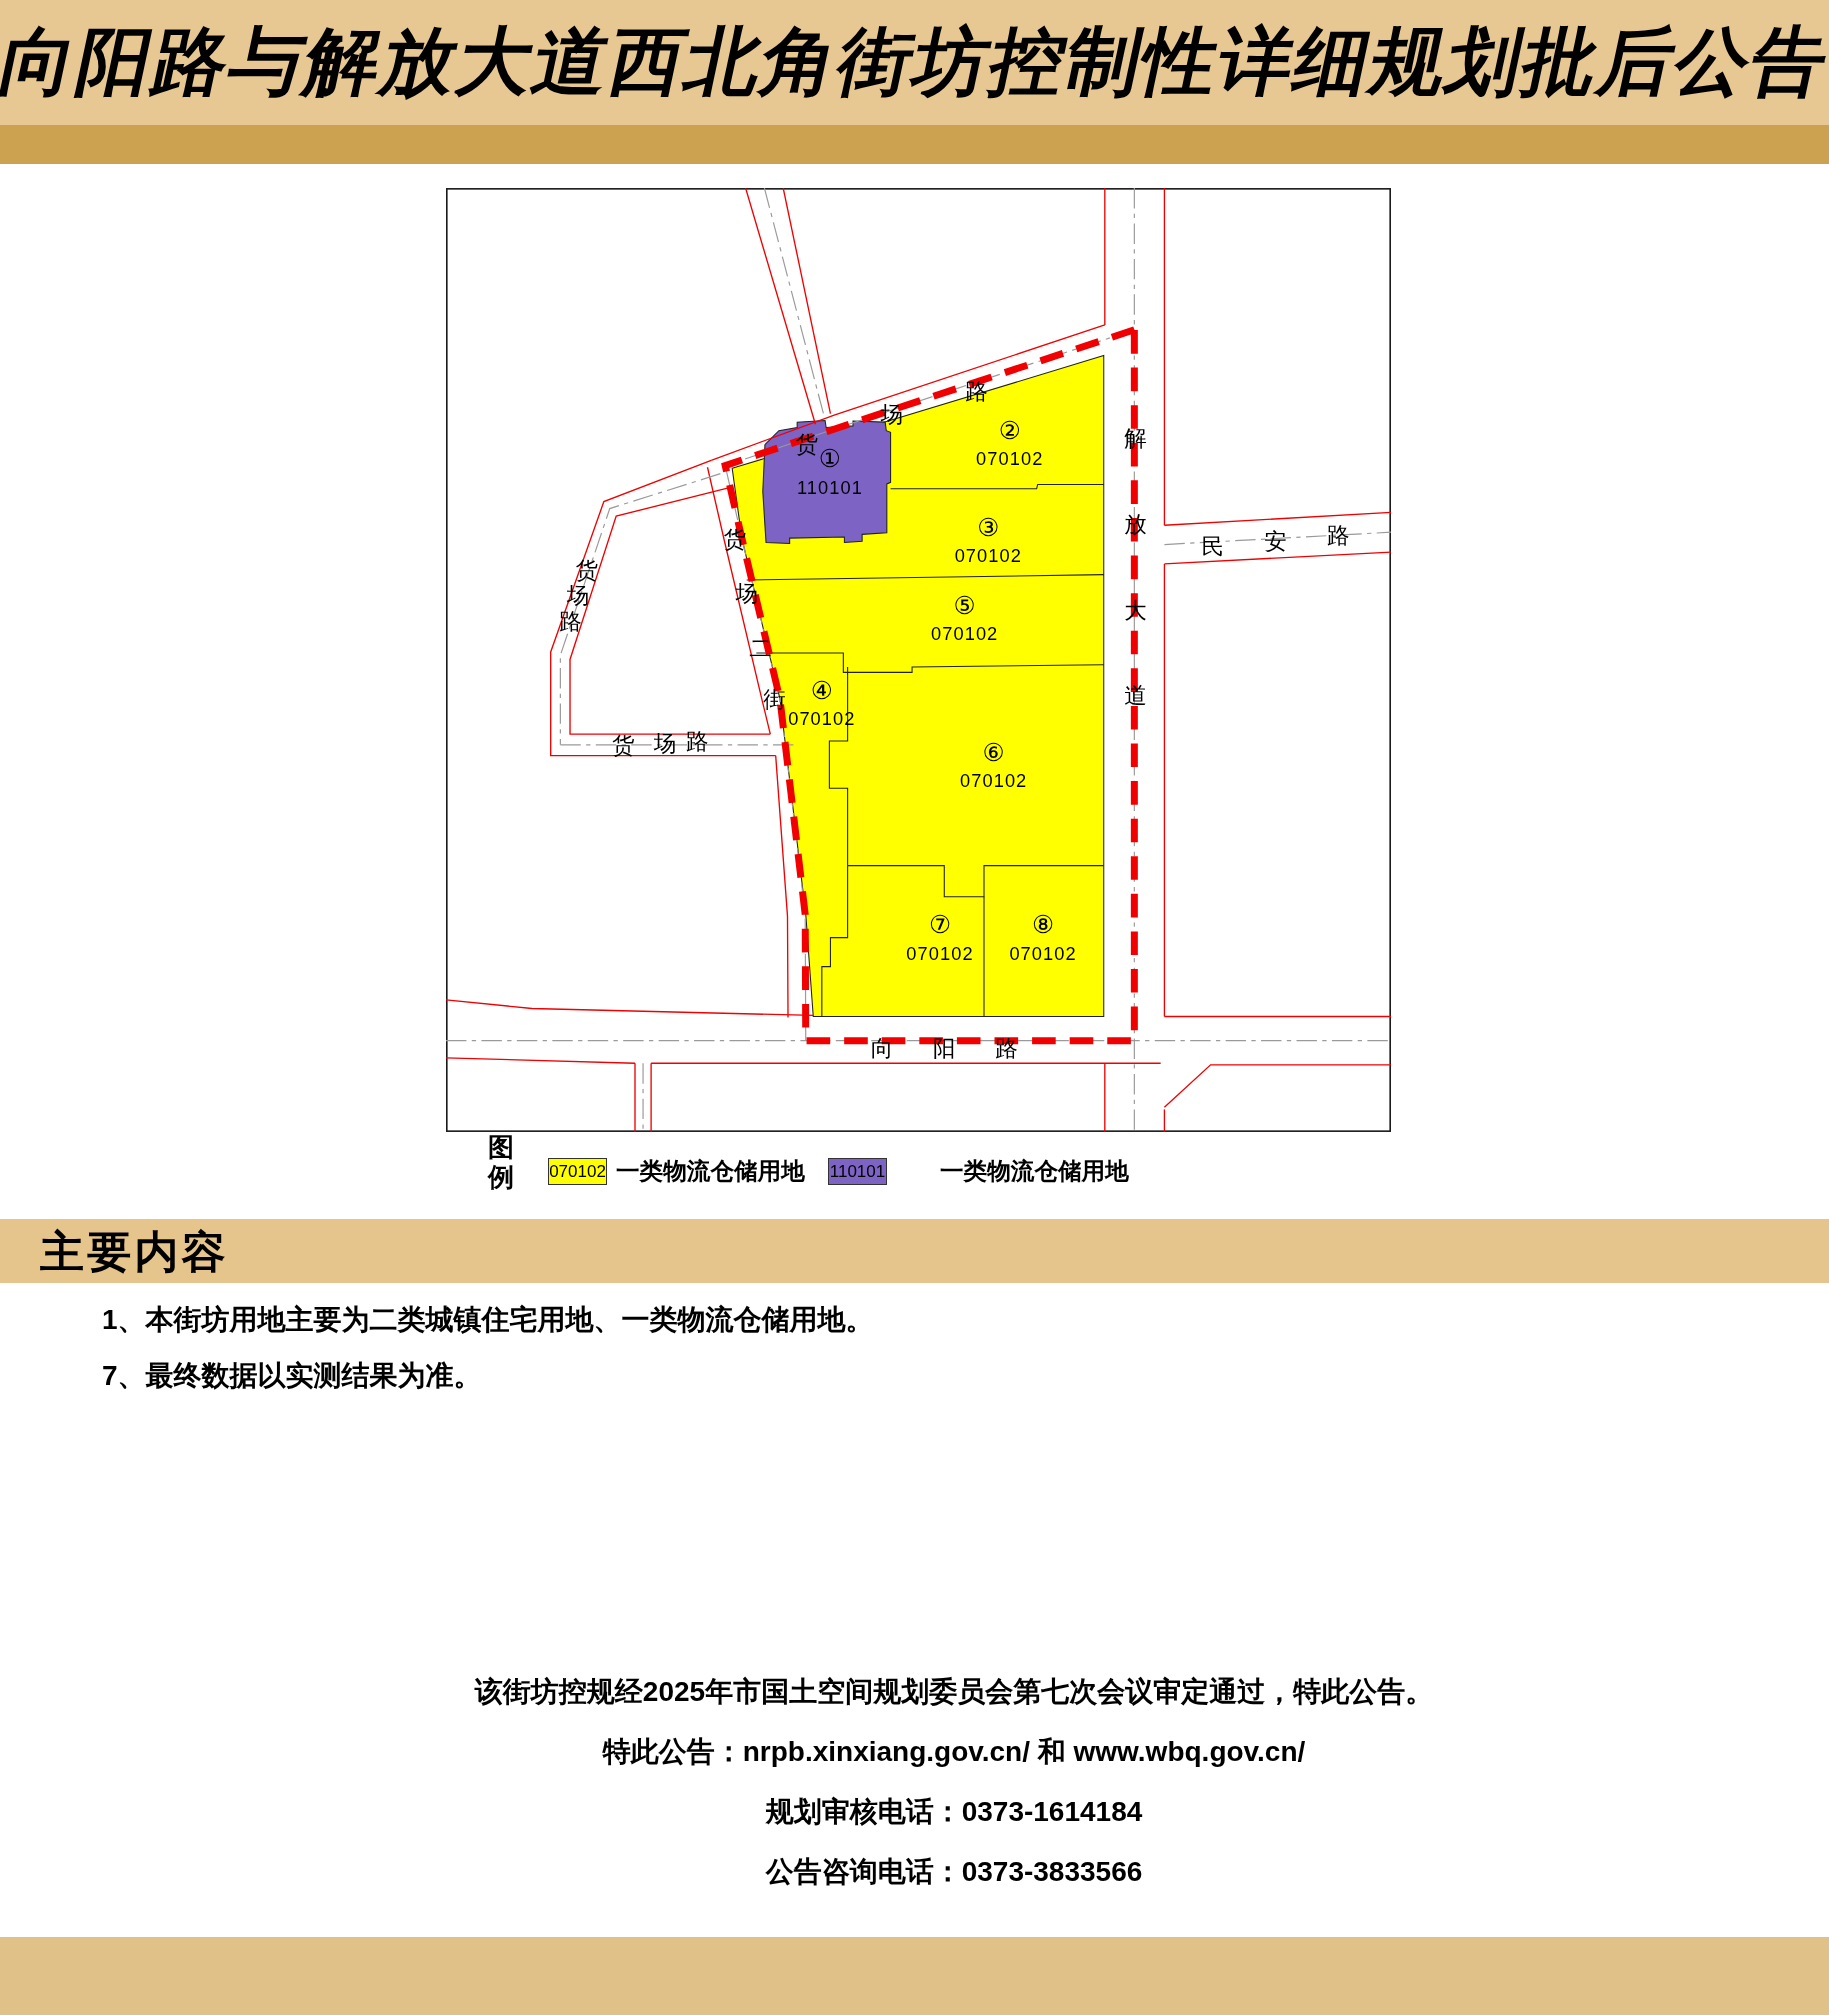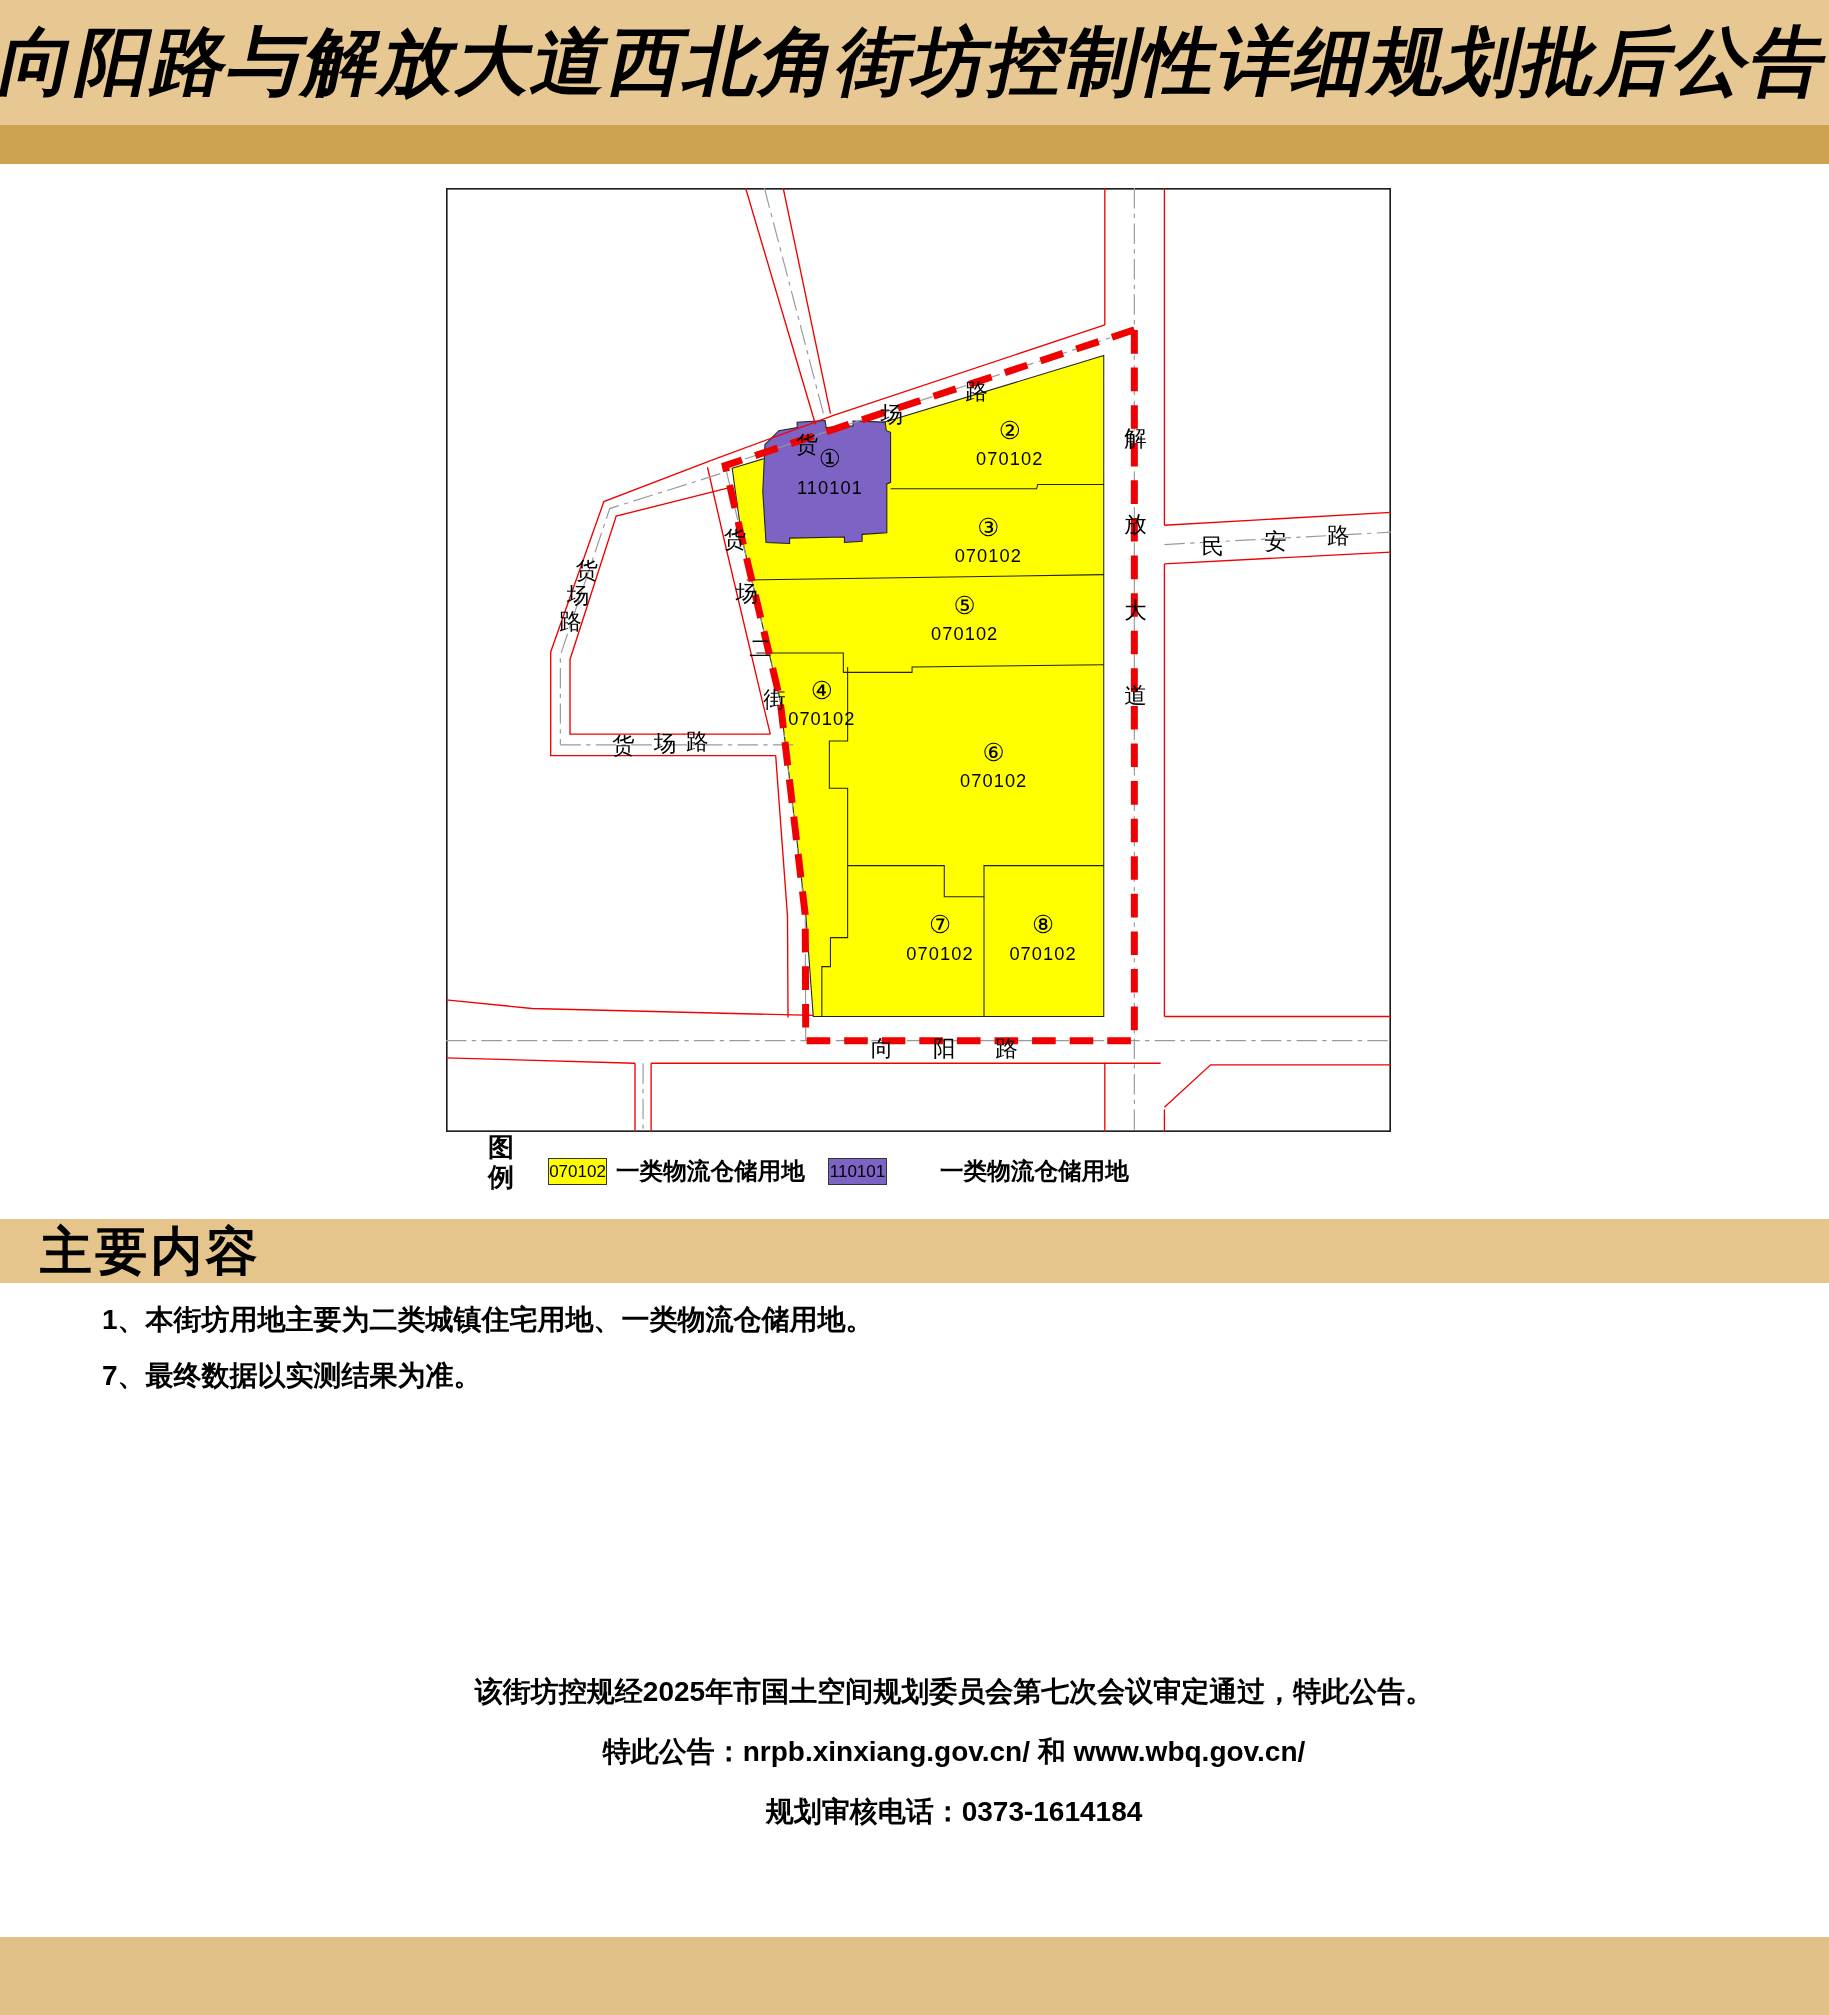--- a/index.html
+++ b/index.html
@@ -25,21 +25,21 @@
         display:flex;align-items:center;justify-content:center;font-size:17px;}
   .sw-res{left:548px;top:1158px;background:#FFFF00;}
   .sw-log{left:828px;top:1158px;background:#7D63C3;}
   .leg-label{position:absolute;top:1158px;height:25px;line-height:26px;
         font-size:23.6px;font-weight:bold;white-space:nowrap;}
   .ll-res{left:616px;}
   .ll-log{left:904px;margin-left:36px;}
   
   .section-band{position:absolute;left:0;top:1219px;width:1830px;height:64px;background:#E5C58C;}
   .section-heading{position:absolute;left:40px;top:1219px;height:48px;line-height:65px;
-        font-size:52px;font-weight:bold;letter-spacing:3.2px;}
+        font-size:44px;font-weight:bold;letter-spacing:3.2px;}
   .body-text{position:absolute;left:46px;top:1292px;width:1739px;
         font-size:28px;font-weight:bold;line-height:56px;text-align:justify;}
   .body-text p{margin:0;text-indent:56px;}
   .notice{position:absolute;left:127px;top:1662px;width:1654px;
         font-size:28px;font-weight:bold;line-height:60px;}
   .notice div{white-space:nowrap;text-align:center;}
   .bottom-band{position:absolute;left:0;top:1937px;width:1830px;height:78px;background:#E0C289;}
 </style>
 </head>
 <body>
@@ -180,17 +180,18 @@
 
   <div class="body-text">
     <p>1、本街坊用地主要为二类城镇住宅用地、一类物流仓储用地。</p>
     <p>7、最终数据以实测结果为准。</p>
   </div>
 
   <div class="notice">
     <div>该街坊控规经2025年市国土空间规划委员会第七次会议审定通过，特此公告。</div>
     <div>特此公告：nrpb.xinxiang.gov.cn/ 和 www.wbq.gov.cn/</div>
     <div>规划审核电话：0373-1614184</div>
+    <div>公告咨询电话：0373-3833566</div>
   </div>
 
   <div class="bottom-band"></div>
 </div>
 
 
 </body></html>

